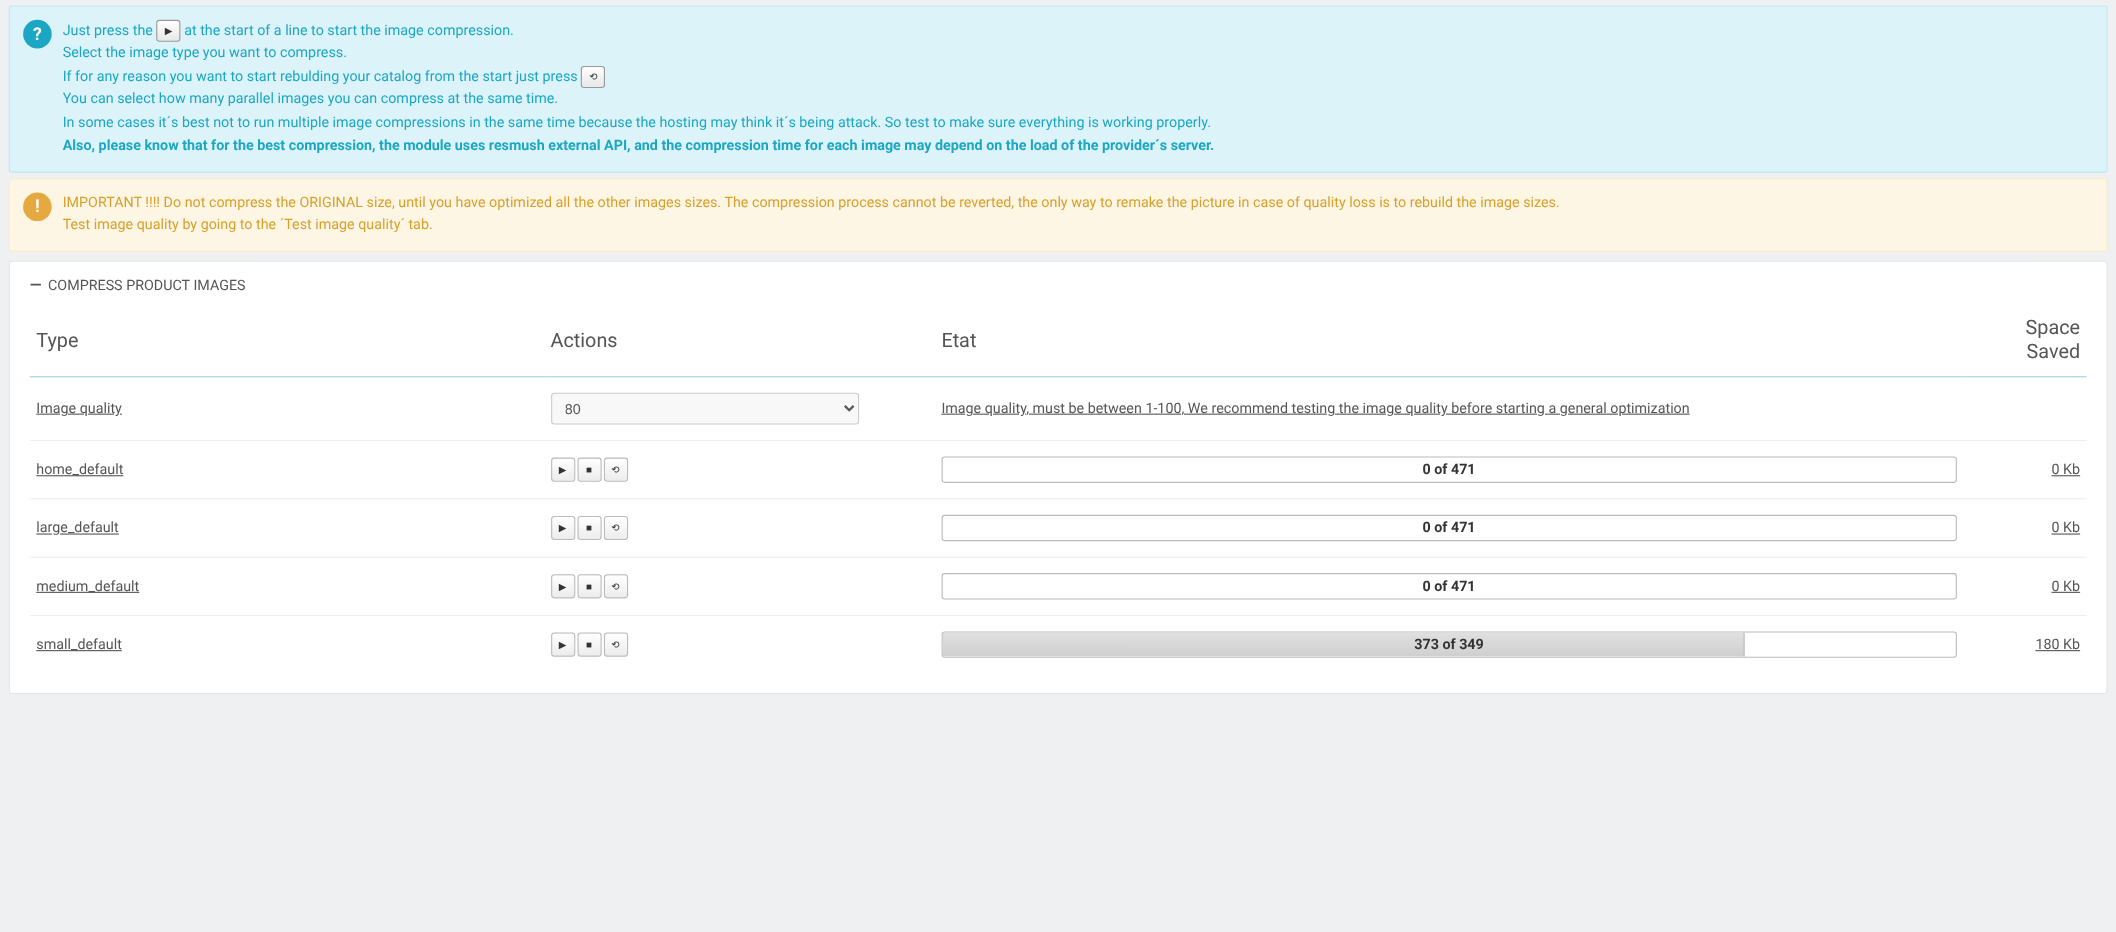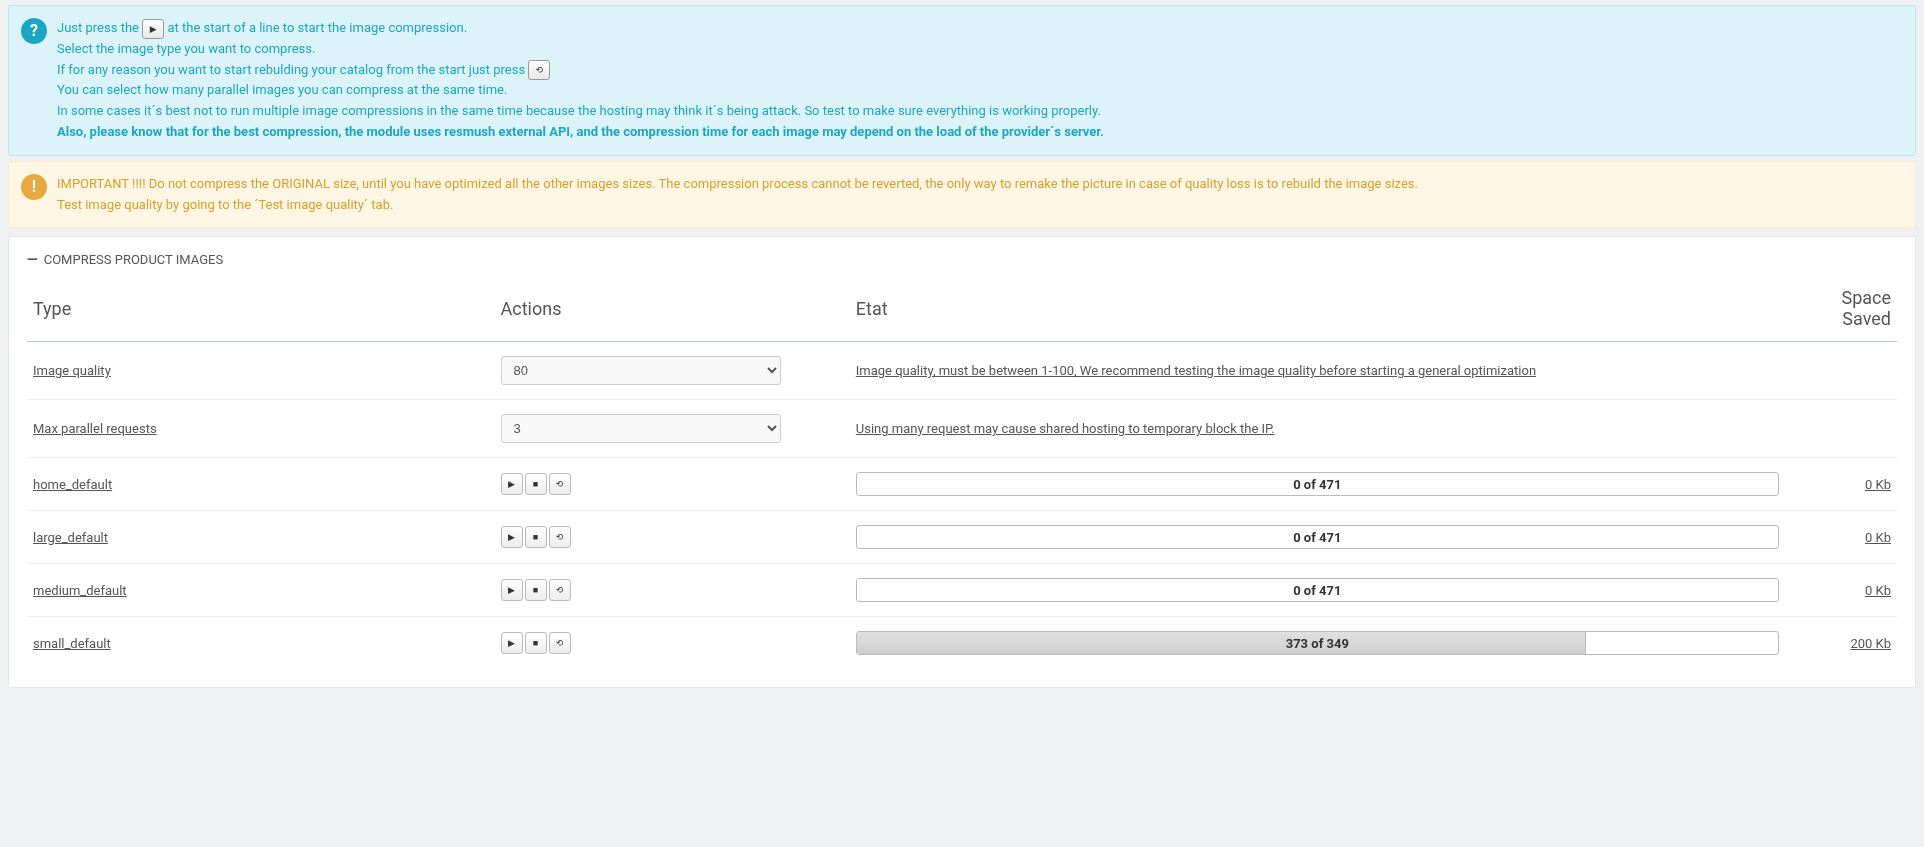--- a/index.html
+++ b/index.html
@@ -211,29 +211,20 @@
 
       <tr>
         <td>Image quality</td>
         <td>
           <select class="form-control">
             <option>80</option>
           </select>
         </td>
         <td colspan="2">Image quality, must be between 1-100, We recommend testing the image quality before starting a general optimization</td>
       </tr>
-      <tr>
-        <td>Max parallel requests</td>
-        <td>
-          <select class="form-control">
-            <option>3</option>
-          </select>
-        </td>
-        <td colspan="2">Using many request may cause shared hosting to temporary block the IP.</td>
-      </tr>
 
         <tr>
           <td>home_default</td>
           <td><button class="btn-small">▶</button><button class="btn-small">■</button><button class="btn-small">⟲</button></td>
           <td>
             <div class="progress-wrap">
               <div class="progress-label">0 of 471</div>
             </div>
           </td>
           <td class="saved">0 Kb</td>
@@ -260,17 +251,17 @@
         </tr>
         <tr>
           <td>small_default</td>
           <td><button class="btn-small">▶</button><button class="btn-small">■</button><button class="btn-small">⟲</button></td>
           <td>
             <div class="progress-wrap">
               <div class="progress-fill" style="width: 79.1932%;"></div>
               <div class="progress-label">373 of 349</div>
             </div>
           </td>
-          <td class="saved">200 Kb</td>
+          <td class="saved">180 Kb</td>
         </tr>
       </tbody>
   </table>
 </div>
 
 </body></html>

